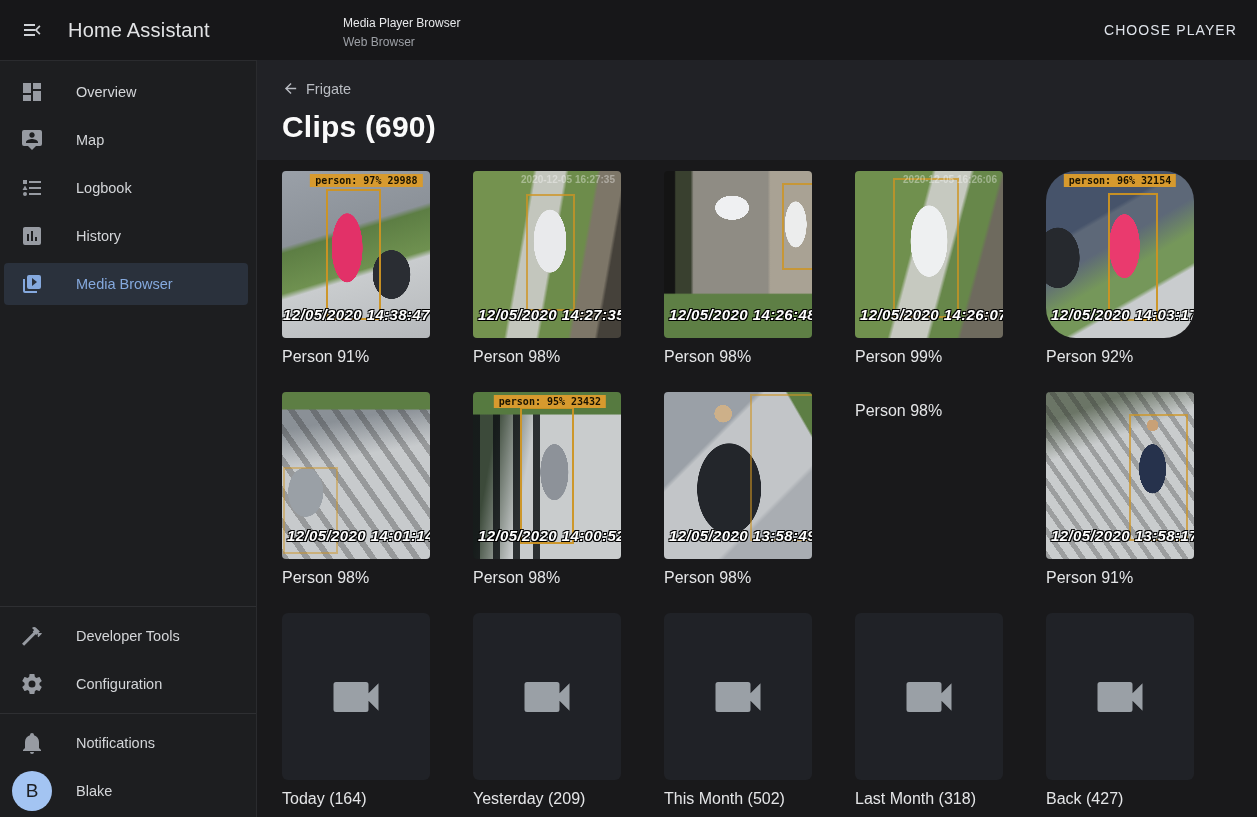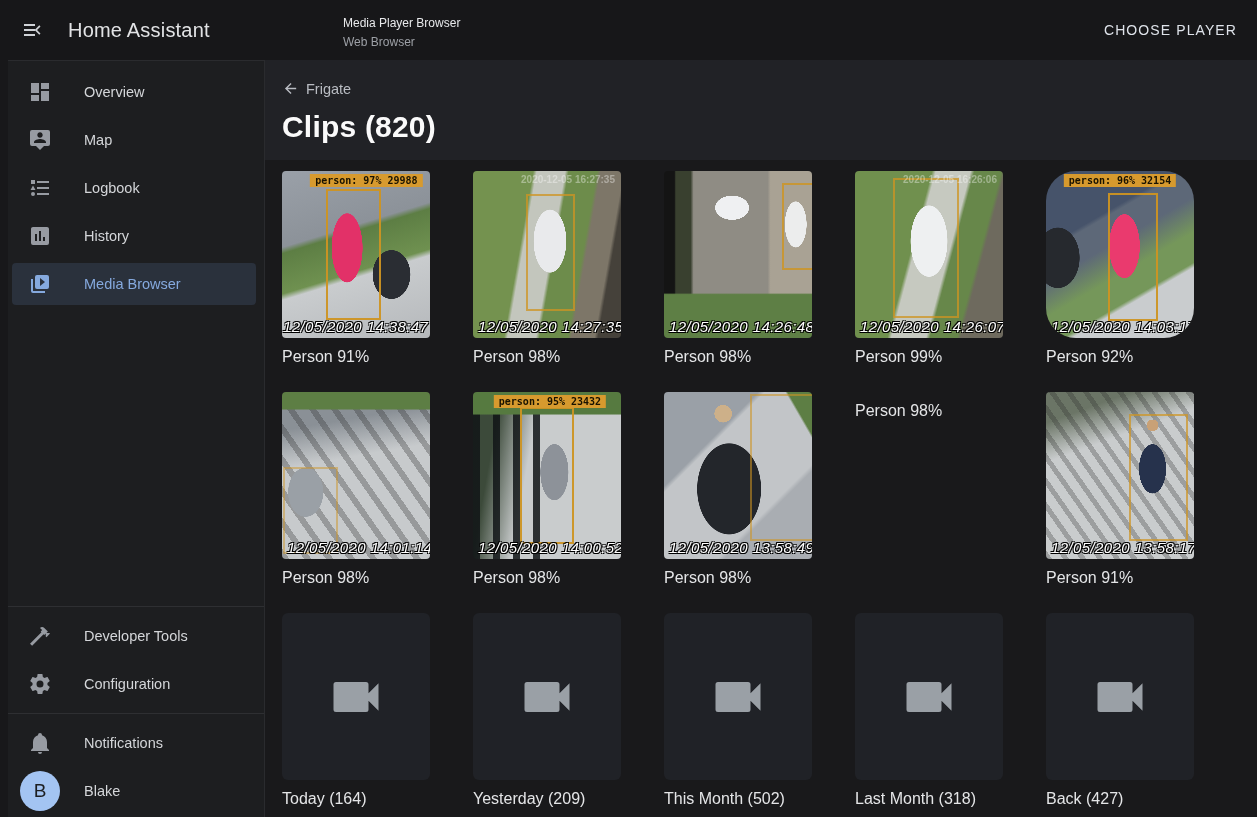--- a/index.html
+++ b/index.html
@@ -14,21 +14,21 @@
     justify-content:center; color:#cfd2d6; cursor:pointer; border-radius:50%; }
   .ha-title { color:#e2e3e5; font-size:20px; margin-left:12px; letter-spacing:.2px; }
   .panel-titles { margin-left:86px; }
   .panel-title { color:#e8e9eb; font-size:12px; font-weight:400; line-height:24px; }
   .panel-sub { color:#9da0a6; font-size:12px; line-height:15px; }
   .appbar-spacer { flex:1; }
   .choose-player { color:#dfe3ea; font-size:14px; font-weight:500; letter-spacing:1.1px;
     padding:10px 16px; margin-right:4px; cursor:pointer; }
 
   
-  .sidebar { position:fixed; top:60px; left:8px; width:257px; height:757px; background:#1d1e20;
+  .sidebar { position:fixed; top:60px; left:0; width:257px; height:757px; background:#1d1e20;
     border-right:1px solid #2a2b2e; border-top:1px solid #2a2b2e; z-index:5; }
   .sitem { position:relative; height:48px; display:flex; align-items:center; cursor:pointer;
     color:#d4d6d9; }
   .snav { padding-top:7px; }
   .sicon { width:24px; height:24px; margin-left:20px; color:#979ba2; flex:0 0 auto; }
   .sicon svg { width:24px; height:24px; display:block; }
   .slabel { margin-left:32px; font-size:14.5px; font-weight:500; white-space:nowrap; }
   .sitem.selected::before { content:""; position:absolute; left:4px; right:8px; top:3px;
     bottom:3px; background:#2a313c; border-radius:4px; }
   .sitem.selected .sicon, .sitem.selected .slabel { color:#85a9de; position:relative; }
@@ -67,21 +67,21 @@
   .b8{left:58%;top:1%;width:45%;height:88%;opacity:.6}
   .b9{left:18%;top:1%;width:62%;height:92%;opacity:.45}
   .b10{left:56%;top:13%;width:40%;height:76%;opacity:.75}
 
   .chip { position:absolute; top:3px; left:50%; transform:translateX(-50%); background:#d79a2e;
     color:#181200; font-size:10px; font-weight:700; padding:1px 5px; white-space:nowrap;
     font-family:"DejaVu Sans Mono","Liberation Mono",monospace; }
   .c1{ left:57%; } .c7{ left:52%; }
   .toptime { position:absolute; top:3px; right:6px; color:rgba(255,255,255,.38); font-size:10px;
     font-weight:700; white-space:nowrap; }
-  .ts { position:absolute; left:5px; bottom:3px; font-size:15px; font-weight:400;
+  .ts { position:absolute; left:5px; bottom:15px; font-size:15px; font-weight:700;
     font-style:italic; color:#fff; letter-spacing:.4px; white-space:nowrap;
     text-shadow:-1px -1px 0 #000, 1px -1px 0 #000, -1px 1px 0 #000, 1px 1px 0 #000; }
   .t1 .ts { left:1px; }
 
   
   .t1 { background:
     radial-gradient(ellipse 26px 58px at 44% 46%, #e23168 59%, transparent 60%),
     radial-gradient(ellipse 34px 44px at 74% 62%, #2a2d33 55%, transparent 56%),
     linear-gradient(163deg, #9aa0a8 0%, #8c9299 36%, #5d7e44 39%, #6f9150 58%, #c9ccce 61%, #b5b8bb 100%); }
   .t2 { background:
@@ -229,21 +229,21 @@
 </div>
 
 <div class="main">
   <div class="content-header">
     <div class="breadcrumb">
       <svg viewBox="0 0 24 24" fill="currentColor">
           <path d="M20,11V13H8L13.5,18.5L12.08,19.92L4.16,12L12.08,4.08L13.5,5.5L8,11H20Z"></path>
         </svg>
       <span>Frigate</span>
     </div>
-    <div class="page-title">Clips (820)</div>
+    <div class="page-title">Clips (690)</div>
   </div>
 
   <div class="grid-area">
     <div class="grid">
 
       <div class="cell">
         <div class="thumb t1">
           <div class="dbox b1"></div>
           <div class="chip c1">person: 97% 29988</div>
           <div class="ts">12/05/2020 14:38:47</div>

